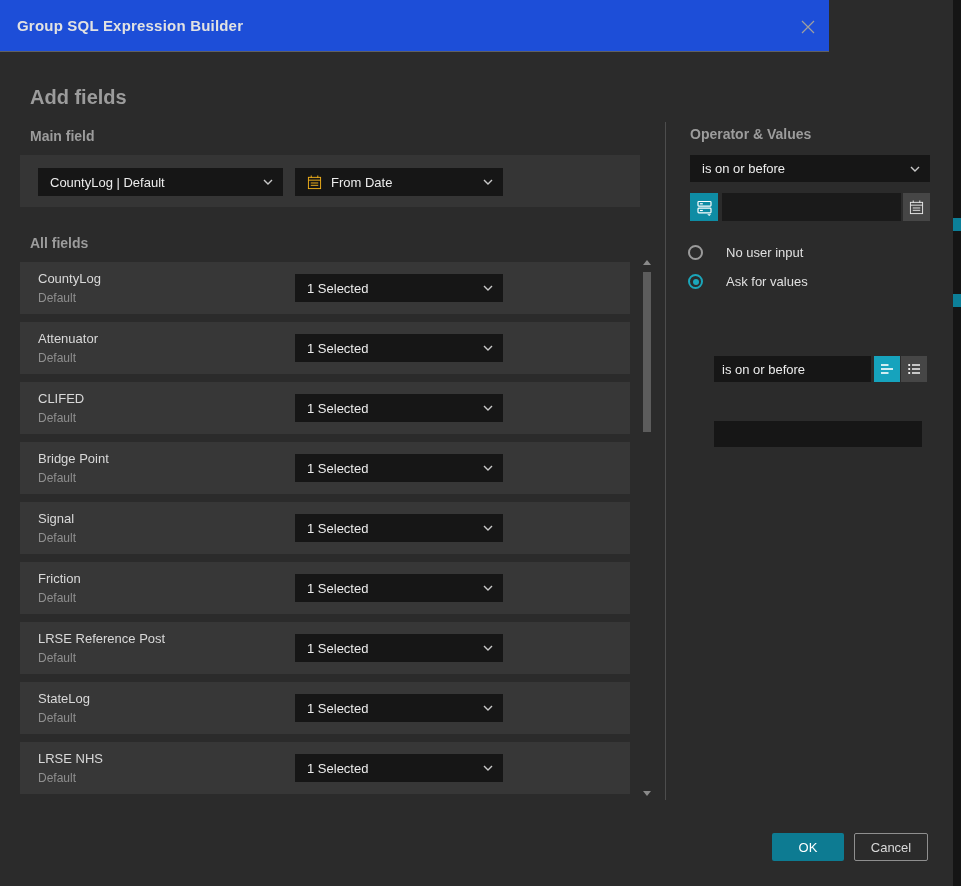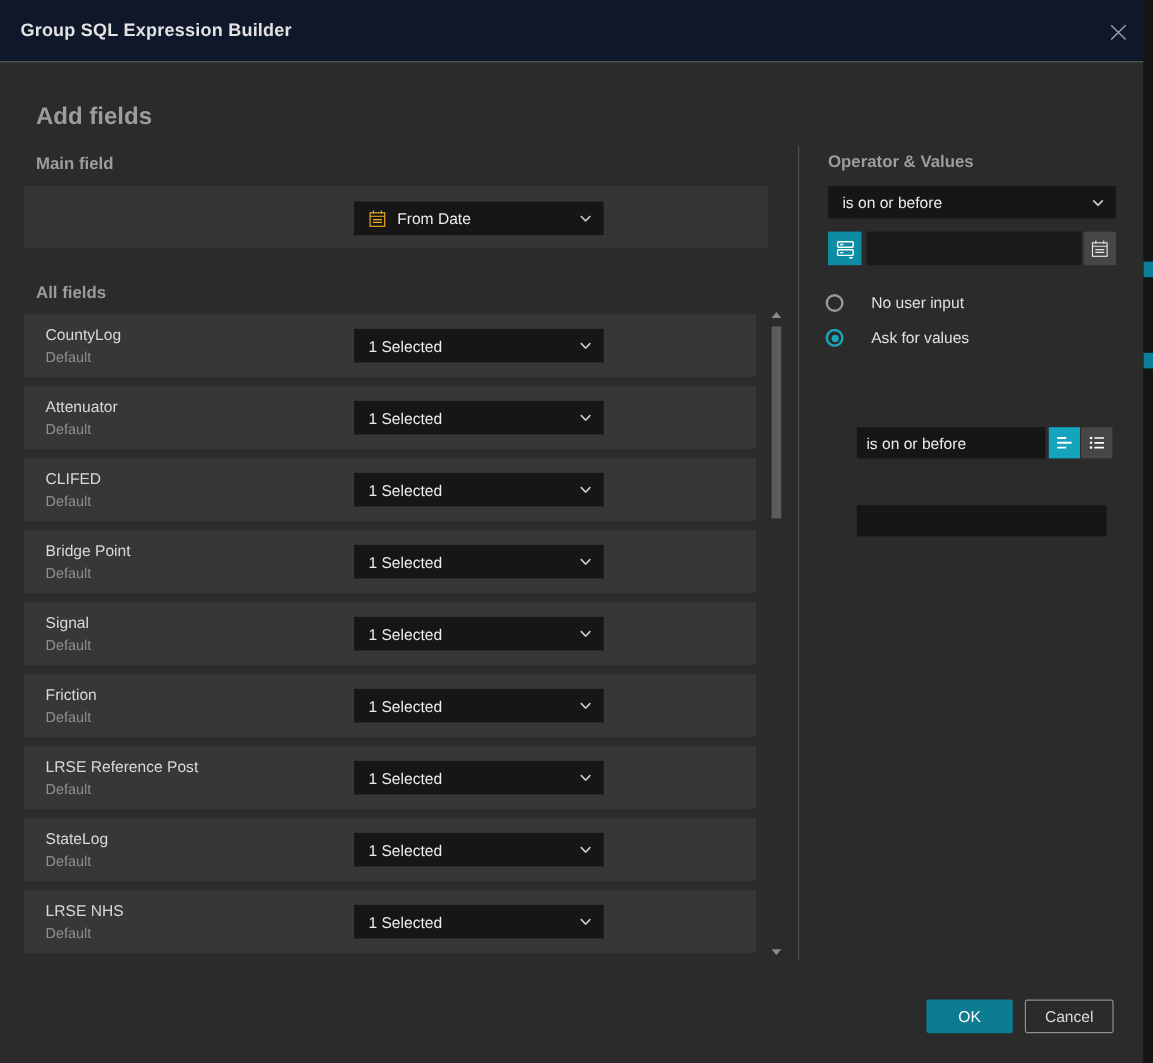--- a/index.html
+++ b/index.html
@@ -1,21 +1,21 @@
 <!DOCTYPE html>
 <html><head>
 <meta charset="utf-8">
 <style>
   * { margin:0; padding:0; box-sizing:border-box; }
   html,body { width:961px; height:886px; background:#141414; overflow:hidden;
               font-family:"Liberation Sans", sans-serif; }
   .modal { position:absolute; left:0; top:0; width:953px; height:886px; background:#2b2b2b; }
 
   
-  .titlebar { position:absolute; left:0; top:0; width:953px; height:52px; background:#0f172a;
+  .titlebar { position:absolute; left:0; top:0; width:829px; height:52px; background:#1d4ed8;
               border-bottom:1px solid #606060; }
   .title { position:absolute; left:17px; top:0; line-height:52px; font-size:15px; font-weight:bold;
            color:#e2e2e2; letter-spacing:.2px; }
   .close-btn { position:absolute; right:10px; top:16px; width:22px; height:22px; cursor:pointer;
                display:flex; align-items:center; justify-content:center; }
 
   .section-h { position:absolute; font-size:14px; font-weight:bold; color:#9c9c9c; }
 
   
   .main-field-box { position:absolute; left:20px; top:155px; width:620px; height:52px; background:#353535; }
@@ -95,20 +95,26 @@
       <svg width="16" height="16" viewBox="0 0 16 16">
           <path d="M2 2 L14 14 M14 2 L2 14" stroke="#9f9f9f" stroke-width="1.2" fill="none"></path>
         </svg>
     </div>
   </div>
 
   <div class="section-h" style="left:30px; top:86px; font-size:20px;">Add fields</div>
   <div class="section-h" style="left:30px; top:128px;">Main field</div>
 
   <div class="main-field-box">
+    <div class="select sel-layer">
+      <span class="sel-text">CountyLog | Default</span>
+      <svg width="10" height="6" viewBox="0 0 10 6">
+          <path d="M1 1l4 4 4-4" stroke="#c8c8c8" stroke-width="1.4" fill="none"></path>
+        </svg>
+    </div>
     <div class="select sel-field">
       <span class="cal">
         <svg width="15" height="15" viewBox="0 0 16 16">
           <rect x="1.5" y="2.5" width="13" height="12" fill="none" stroke="#f3b21b"></rect>
           <line x1="1.5" y1="5.5" x2="14.5" y2="5.5" stroke="#f3b21b"></line>
           <line x1="4.5" y1="0.5" x2="4.5" y2="3" stroke="#f3b21b"></line>
           <line x1="11.5" y1="0.5" x2="11.5" y2="3" stroke="#f3b21b"></line>
           <line x1="4" y1="8.5" x2="12" y2="8.5" stroke="#f3b21b"></line>
           <line x1="4" y1="11" x2="12" y2="11" stroke="#f3b21b"></line>
         </svg>

